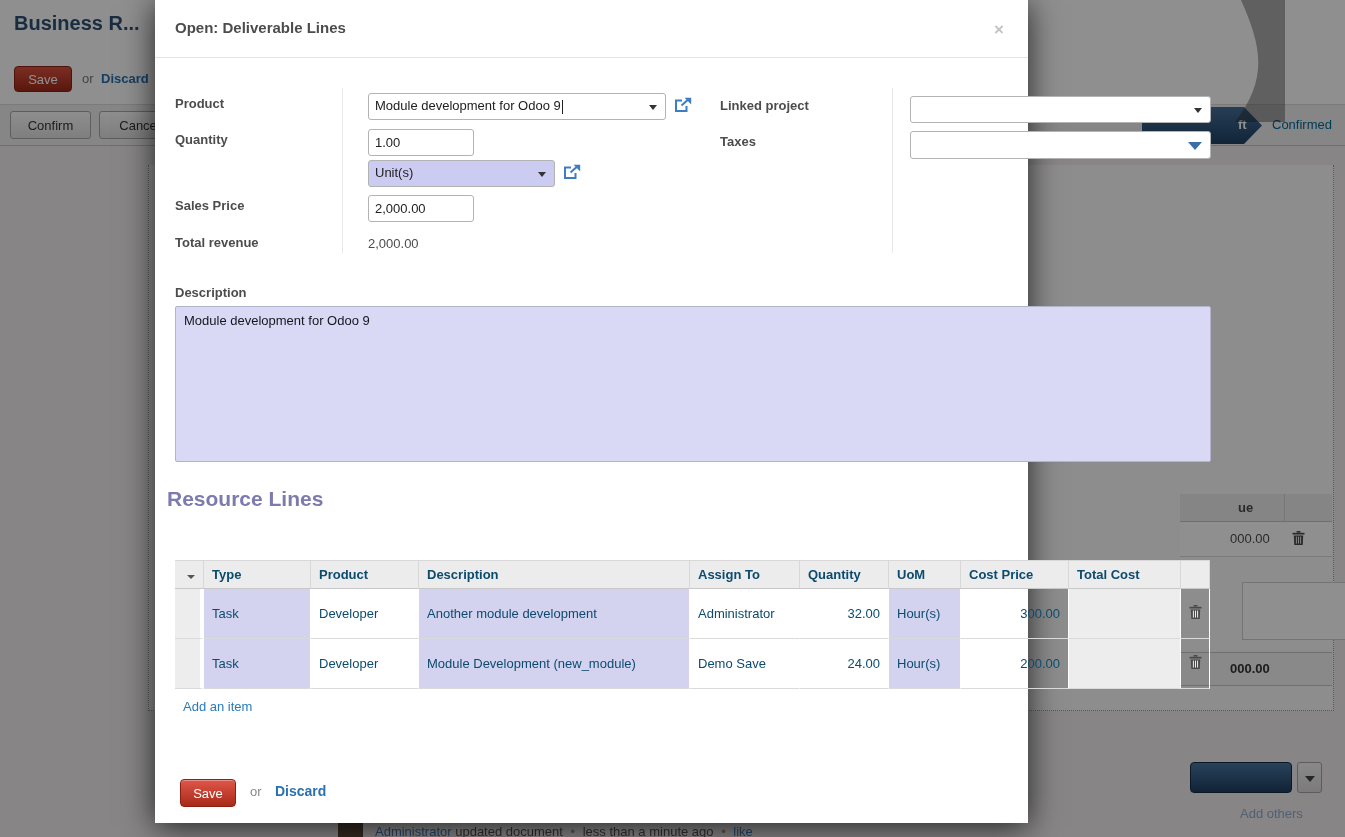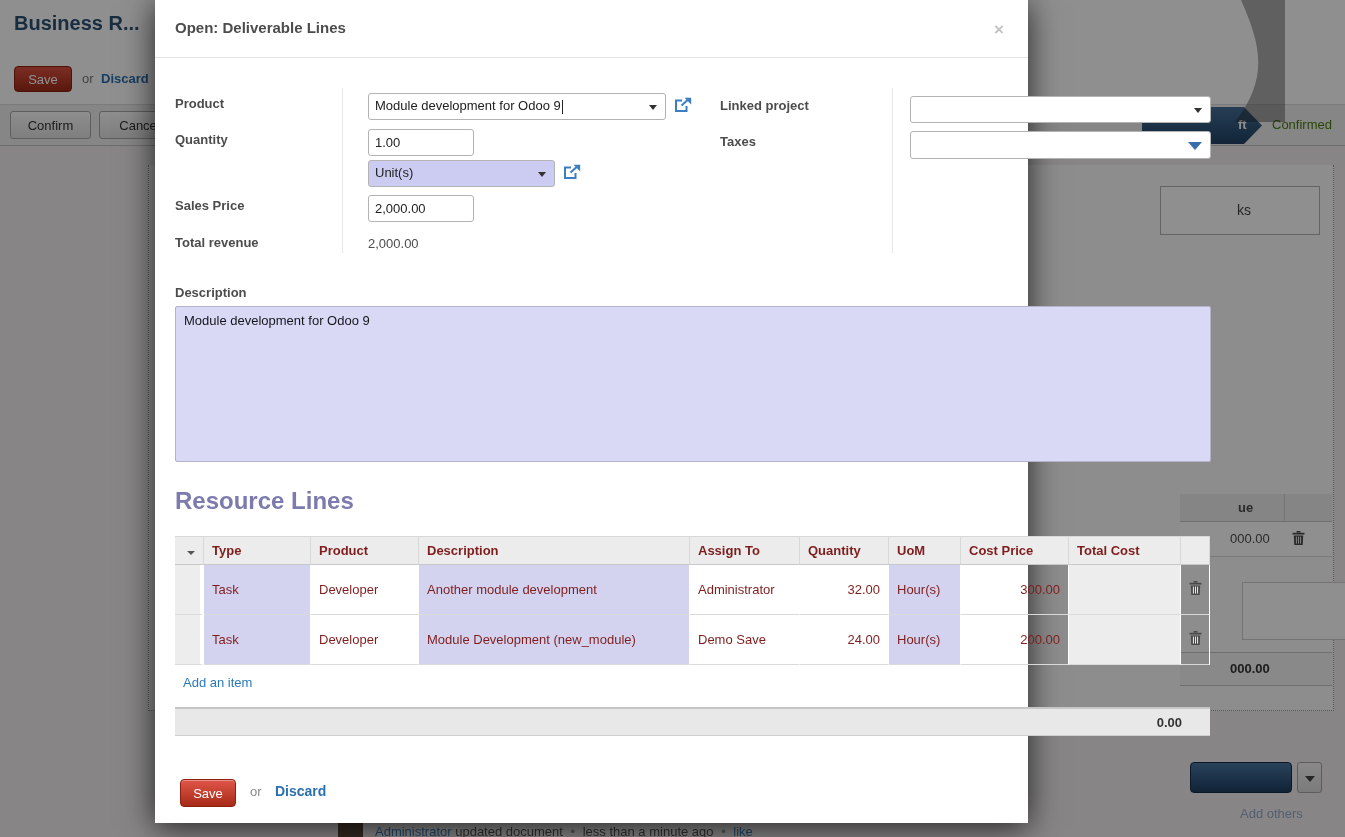--- a/index.html
+++ b/index.html
@@ -17,21 +17,21 @@
   .button-band{position:absolute;top:104px;left:0;right:0;height:42px;background:#efefef;
       border-top:1px solid #dcdcdc;border-bottom:1px solid #c2c2c2;box-sizing:border-box;}
   .bg-btn{position:absolute;width:81px;height:28px;background:linear-gradient(#fdfdfd,#e2e2e2);
       border:1px solid #a8a8a8;border-radius:3px;font-size:13px;color:#333;}
   .bg-confirm{left:10px;top:111px;}
   .bg-cancel{left:99px;top:111px;}
   .status-arrow{position:absolute;left:1142px;top:107px;width:120px;height:37px;
       background:linear-gradient(#456f98,#1f4265);
       clip-path:polygon(0 0,102px 0,120px 50%,102px 100%,0 100%);}
   .status-arrow span{position:absolute;left:96px;top:10px;color:#fff;font-size:13px;font-weight:bold;}
-  .status-confirmed{position:absolute;left:1272px;top:117px;font-size:13px;color:#4d7c0f;}
+  .status-confirmed{position:absolute;left:1272px;top:117px;font-size:13px;color:#0369a1;}
   .ribbon{position:absolute;left:1233px;top:0;width:52px;height:122px;}
   .sheet{position:absolute;left:148px;top:165px;width:1186px;height:546px;background:#fcfcfc;
       border-left:1px dotted #9a9a9a;border-right:1px dotted #9a9a9a;border-bottom:1px dotted #9a9a9a;box-sizing:border-box;}
   .smart-btn{position:absolute;left:1160px;top:186px;width:158px;height:47px;border:1px solid #b3b3b3;
       background:#fff;font-size:14px;color:#444;}
   .smart-btn span{position:absolute;left:76px;top:15px;}
   .side-table{position:absolute;left:1180px;top:494px;width:152px;}
   .st-header{height:27px;background:#ededed;border-bottom:1px solid #c6c6c6;position:relative;
       font-weight:bold;font-size:13px;color:#4c4c4c;}
   .st-header span{position:absolute;left:58px;top:6px;}
@@ -72,23 +72,23 @@
       border-right:4px solid transparent;border-top:5px solid #333;}
   .dd-big{position:absolute;right:8px;top:10px;width:0;height:0;border-left:7px solid transparent;
       border-right:7px solid transparent;border-top:8px solid #3a6ea8;}
   .caret-text{display:inline-block;width:1px;height:14px;background:#222;vertical-align:middle;margin-left:1px;}
   .lav{background:#ccccf2;}
   .ext{position:absolute;width:18px;height:16px;}
   .plain-val{position:absolute;font-size:13px;color:#4c4c4c;}
   .desc-ta{position:absolute;left:20px;top:306px;width:1036px;height:156px;box-sizing:border-box;
       background:#d9d9f6;border:1px solid #b3b3cc;border-radius:2px;padding:6px 8px;
       font-family:"Liberation Sans",sans-serif;font-size:13px;color:#16161d;resize:none;outline:none;}
-  .rl-title{position:absolute;left:20px;top:487px;font-size:24px;font-weight:bold;color:#7c7bad;}
+  .rl-title{position:absolute;left:12px;top:487px;font-size:21px;font-weight:bold;color:#7c7bad;}
   .rl-wrap{position:absolute;left:20px;top:536px;width:1035px;}
-  table.rl{border-collapse:separate;border-spacing:0;width:1035px;font-size:13px;color:#7f1d1d;table-layout:fixed;}
+  table.rl{border-collapse:separate;border-spacing:0;width:1035px;font-size:13px;color:#0c4a6e;table-layout:fixed;margin-top:24px;}
   table.rl th{background:#ececec;border-top:1px solid #d8d8d8;border-bottom:1px solid #c8c8c8;
       border-right:1px solid #d8d8d8;font-weight:bold;text-align:left;padding:5px 8px;height:17px;box-sizing:content-box;}
   table.rl td{padding:16px 8px;height:36px;border-bottom:1px solid #dadada;border-right:1px solid #fff;
       overflow:hidden;white-space:nowrap;box-sizing:border-box;}
   .c-lav{background:#d3d3f0;}
   .c-gray{background:#ededed;}
   .c-num{text-align:right;}
   .c-handle{background:#ededed;border-right:4px solid #fff !important;}
   .c-trash{text-align:center;}
   .hdl-sort{display:inline-block;width:0;height:0;border-left:4px solid transparent;
@@ -119,23 +119,20 @@
   <div class="status-arrow">
     <span>ft</span>
   </div>
   <div class="status-confirmed">Confirmed</div>
 
   <svg class="ribbon" viewBox="0 0 52 122">
     <path d="M8,0 C28,45 36,78 2,122 L52,122 L52,0 Z" fill="rgba(35,35,35,0.38)"></path>
   </svg>
 
   <div class="sheet"></div>
-  <div class="smart-btn">
-    <span>ks</span>
-  </div>
 
   <div class="side-table">
     <div class="st-header">
       <div class="st-vline"></div>
       <span>ue</span>
     </div>
     <div class="st-row">
       <span class="val">000.00</span>
       <span class="tr-ic">
         <svg width="13" height="14" viewBox="0 0 13 14">
@@ -297,20 +294,17 @@
             </svg>
           </td>
         </tr>
       </tbody>
     </table>
     <div class="add-item">
       <a href="#">Add an item</a>
     </div>
   </div>
 
-  <div class="sum-bar">
-    <span>0.00</span>
-  </div>
 
   <button class="m-save">Save</button>
   <span class="m-or">or</span>
   <a href="#" class="m-discard">Discard</a>
 </div>
 
 </body></html>

